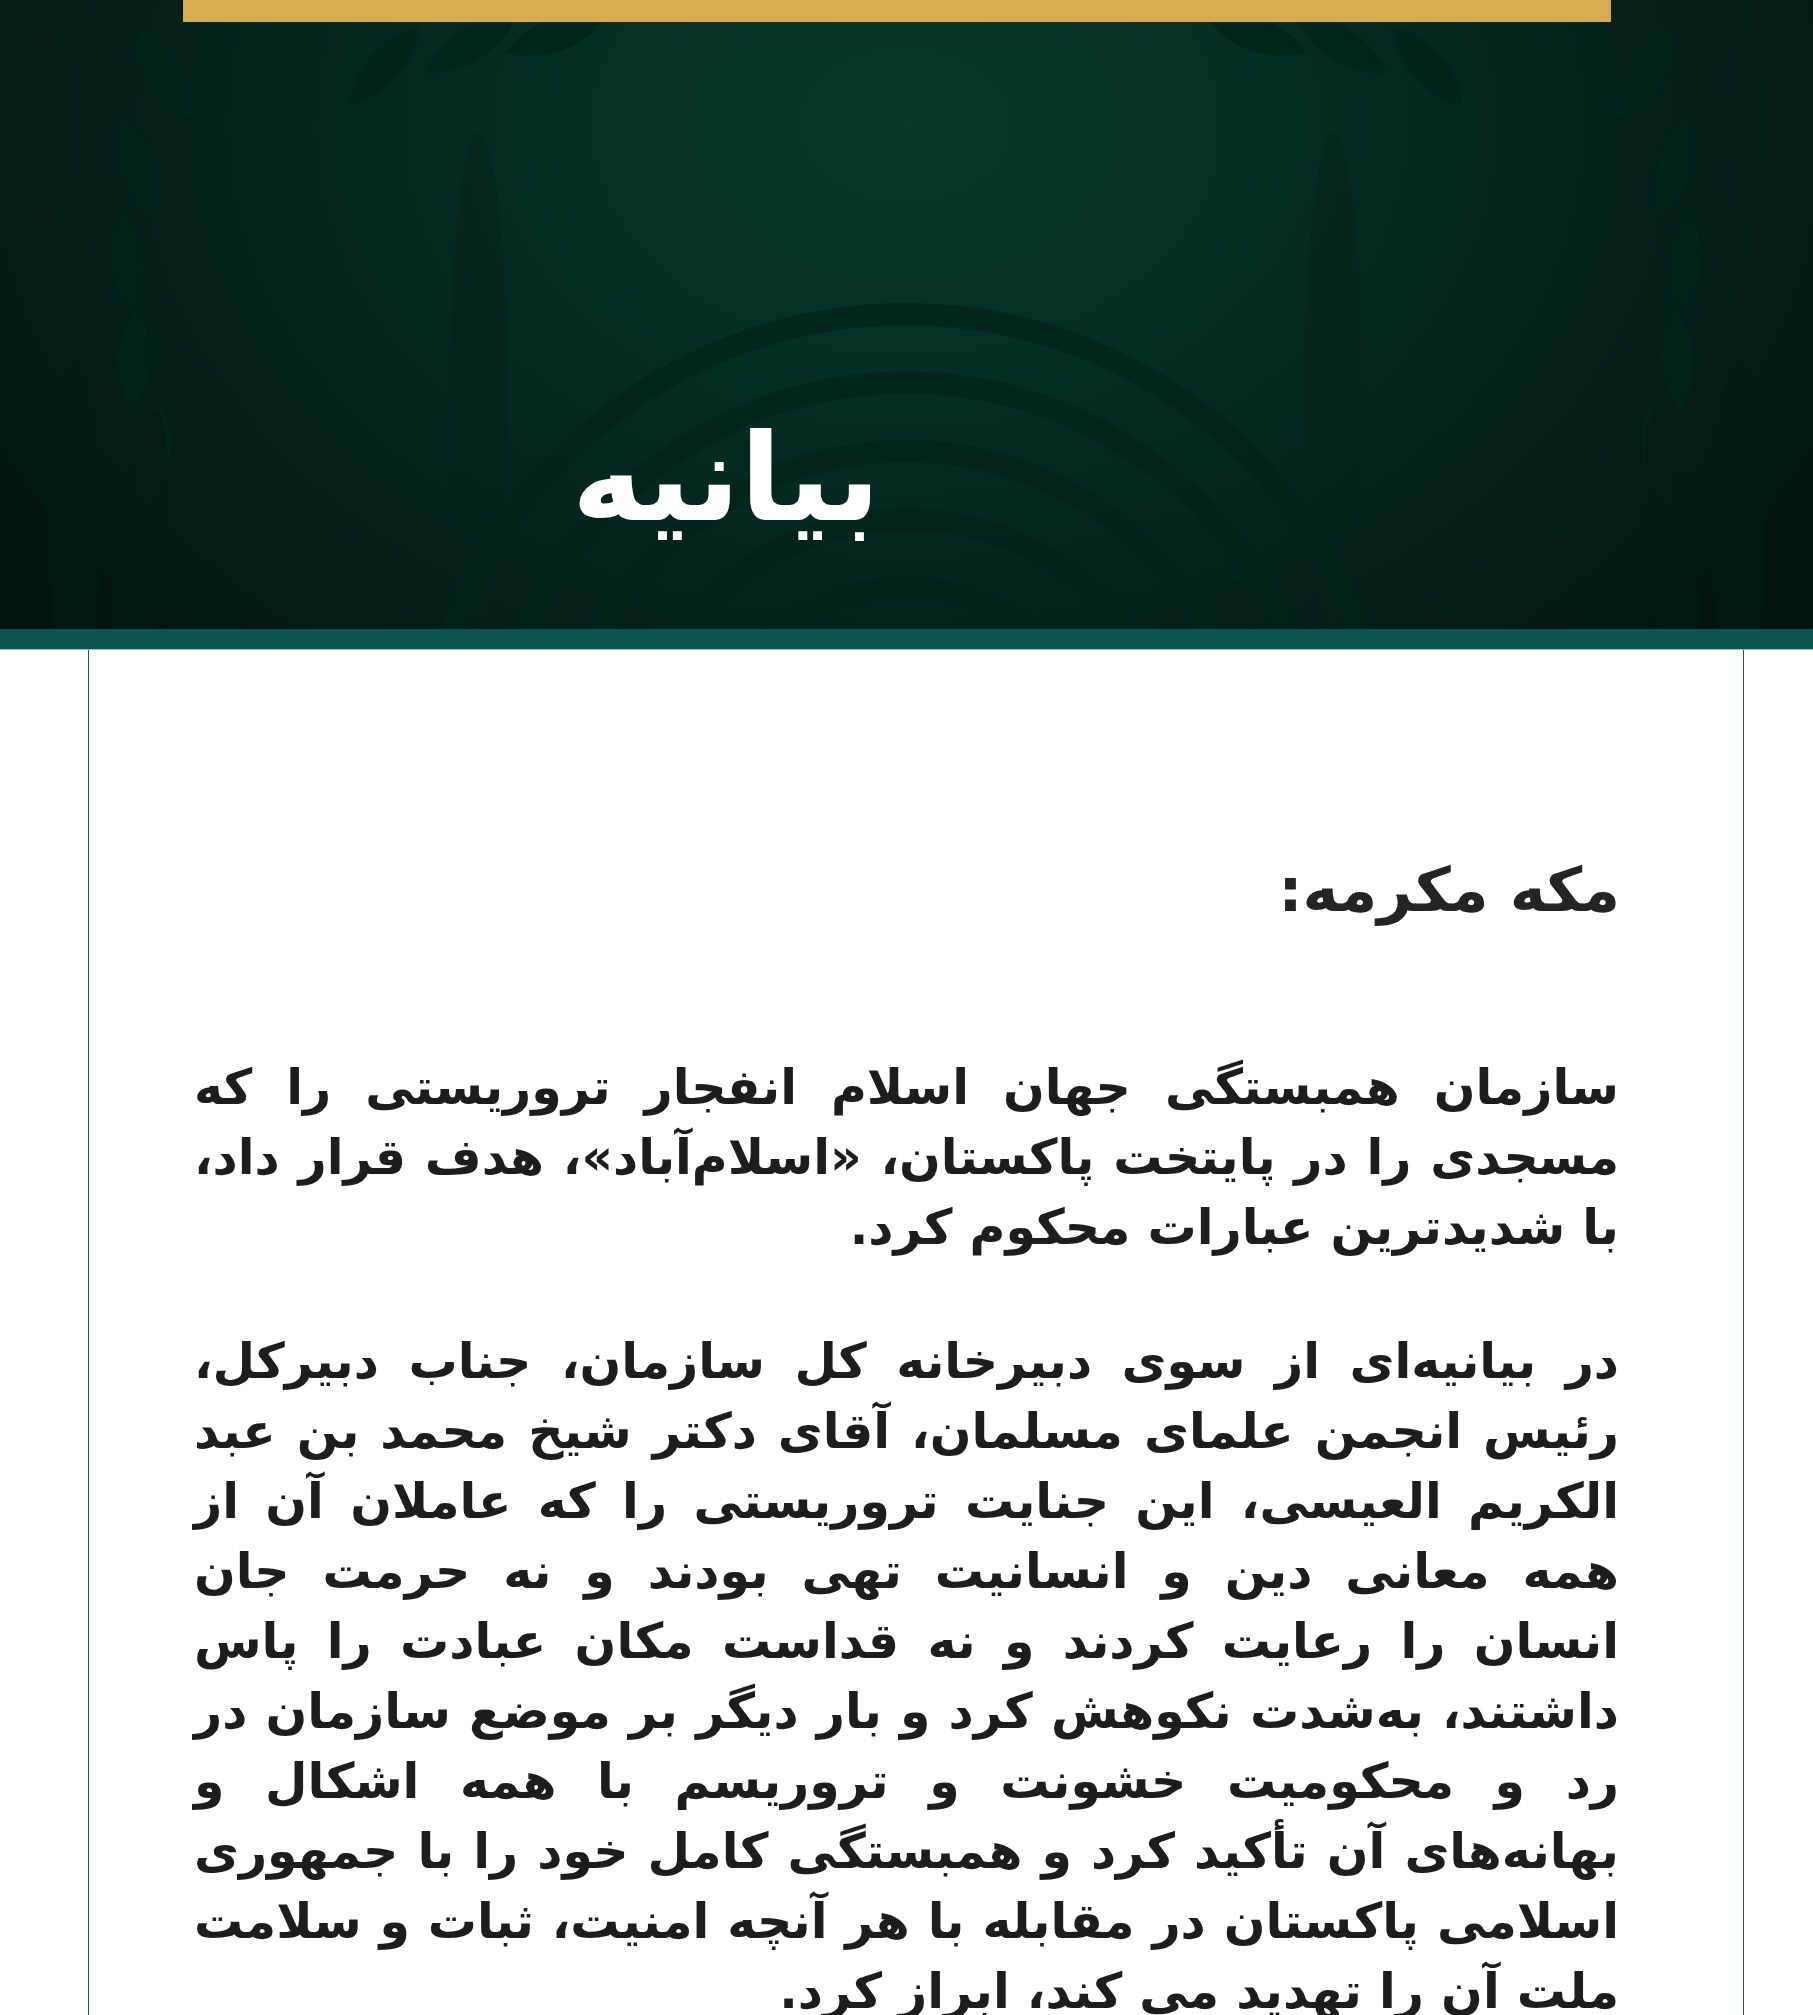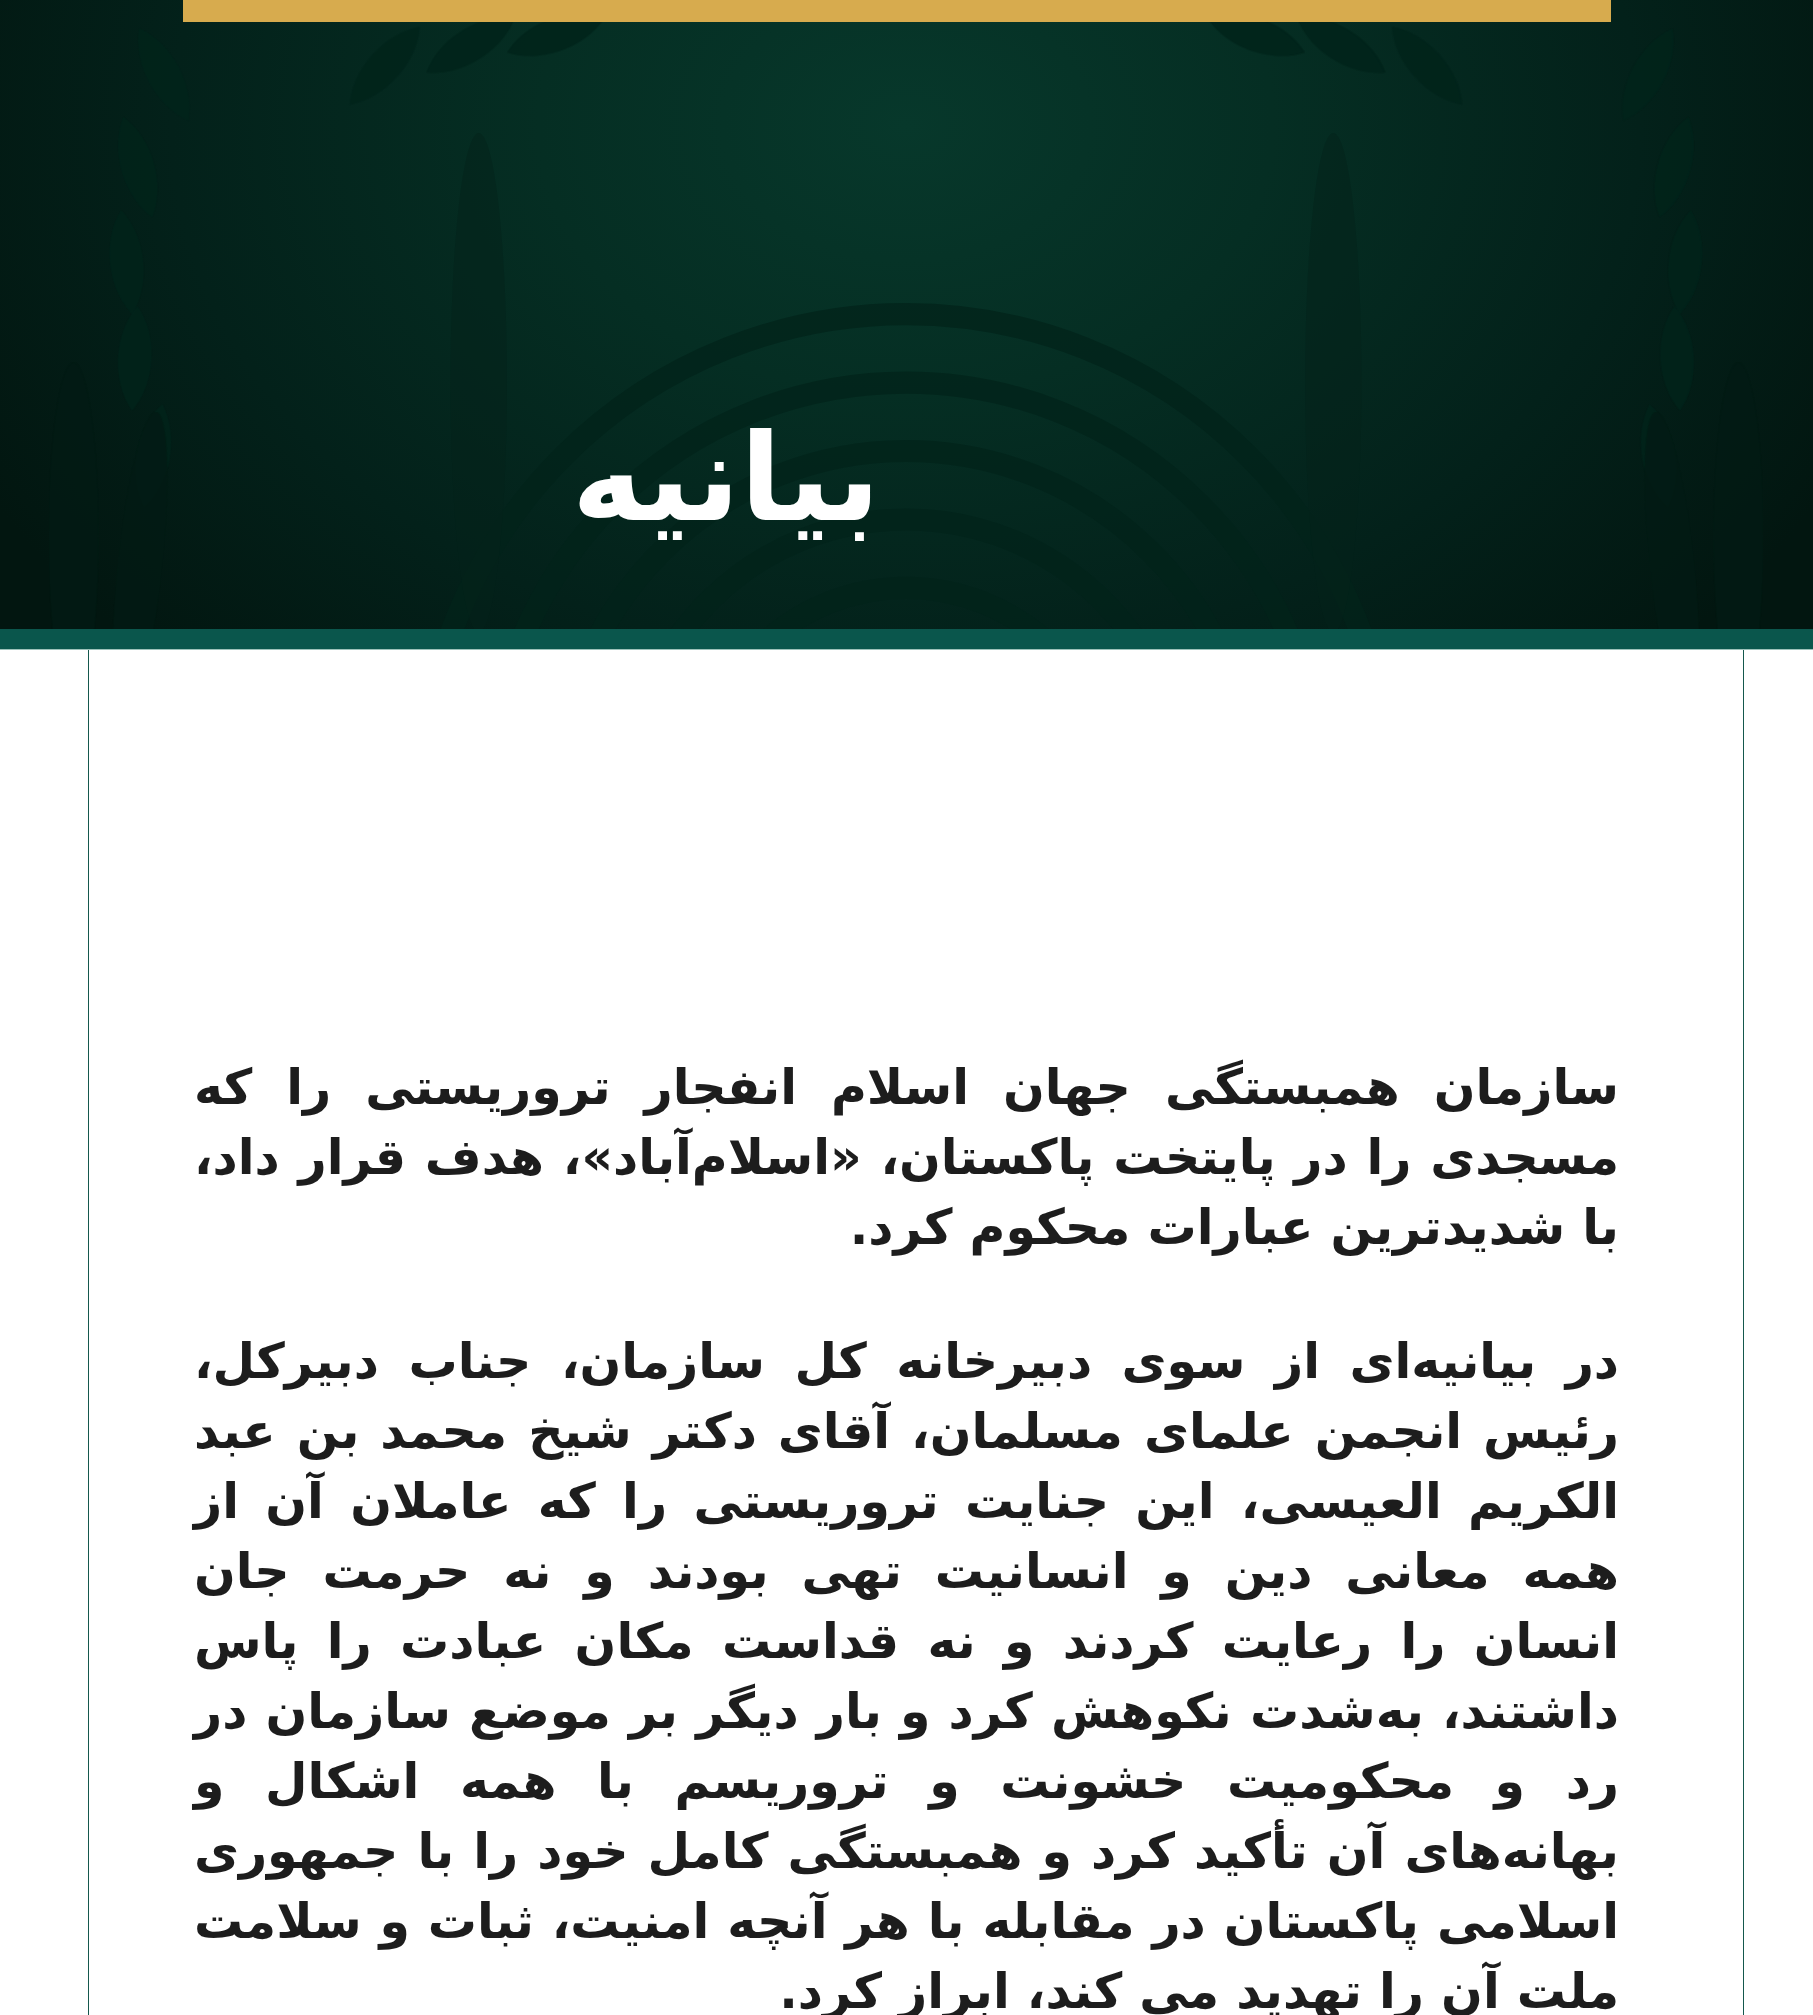--- a/index.html
+++ b/index.html
@@ -118,20 +118,21 @@
     <div class="gold-bar"></div>
 
     <div class="banner-title">بیانیه</div>
   </div>
 
   <div class="teal-band"></div>
 
   <div class="frame-line left"></div>
   <div class="frame-line right"></div>
 
+  <div class="location-heading">مکه مکرمه:</div>
 
   <div class="statement-body">
     <p>سازمان همبستگی جهان اسلام انفجار تروریستی را که مسجدی را در پایتخت پاکستان، «اسلام‌آباد»، هدف قرار داد، با شدیدترین عبارات محکوم کرد.</p>
     <p>در بیانیه‌ای از سوی دبیرخانه کل سازمان، جناب دبیرکل، رئیس انجمن علمای مسلمان، آقای دکتر شیخ محمد بن عبد الکریم العیسی، این جنایت تروریستی را که عاملان آن از همه معانی دین و انسانیت تهی بودند و نه حرمت جان انسان را رعایت کردند و نه قداست مکان عبادت را پاس داشتند، به‌شدت نکوهش کرد و بار دیگر بر موضع سازمان در رد و محکومیت خشونت و تروریسم با همه اشکال و بهانه‌های آن تأکید کرد و همبستگی کامل خود را با جمهوری اسلامی پاکستان در مقابله با هر آنچه امنیت، ثبات و سلامت ملت آن را تهدید می کند، ابراز کرد.</p>
 
   </div>
 
 </div>
 
 

